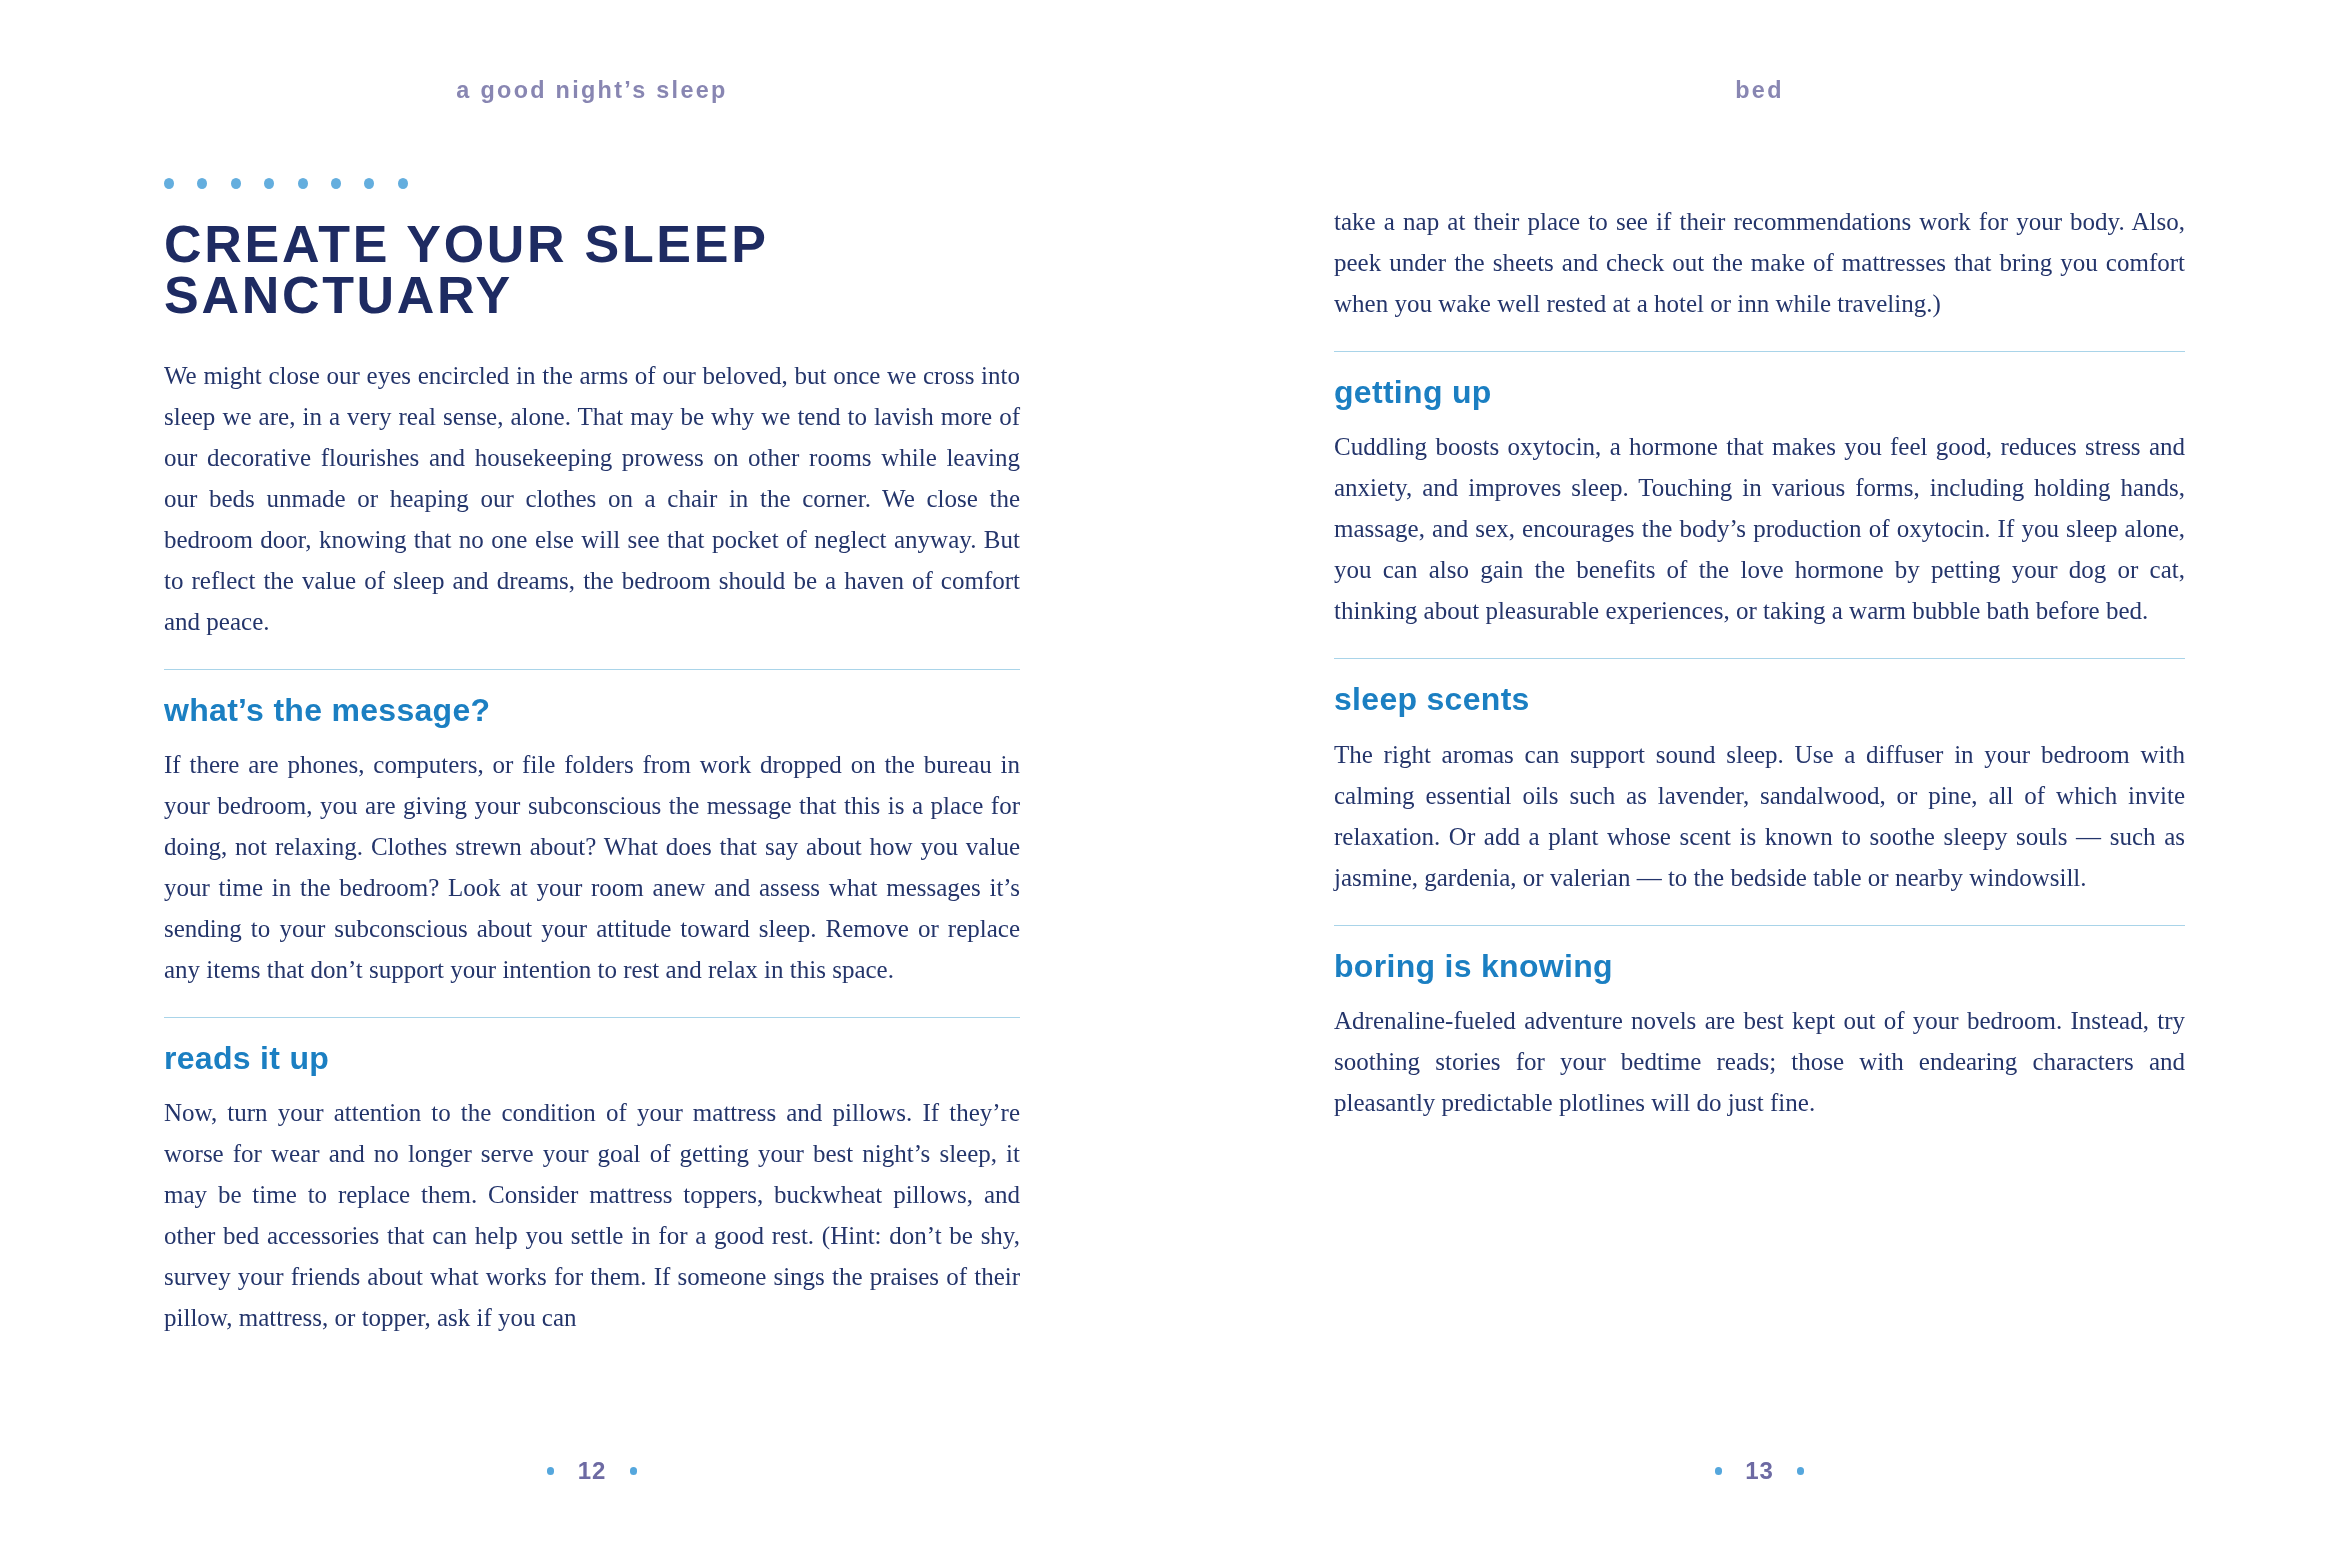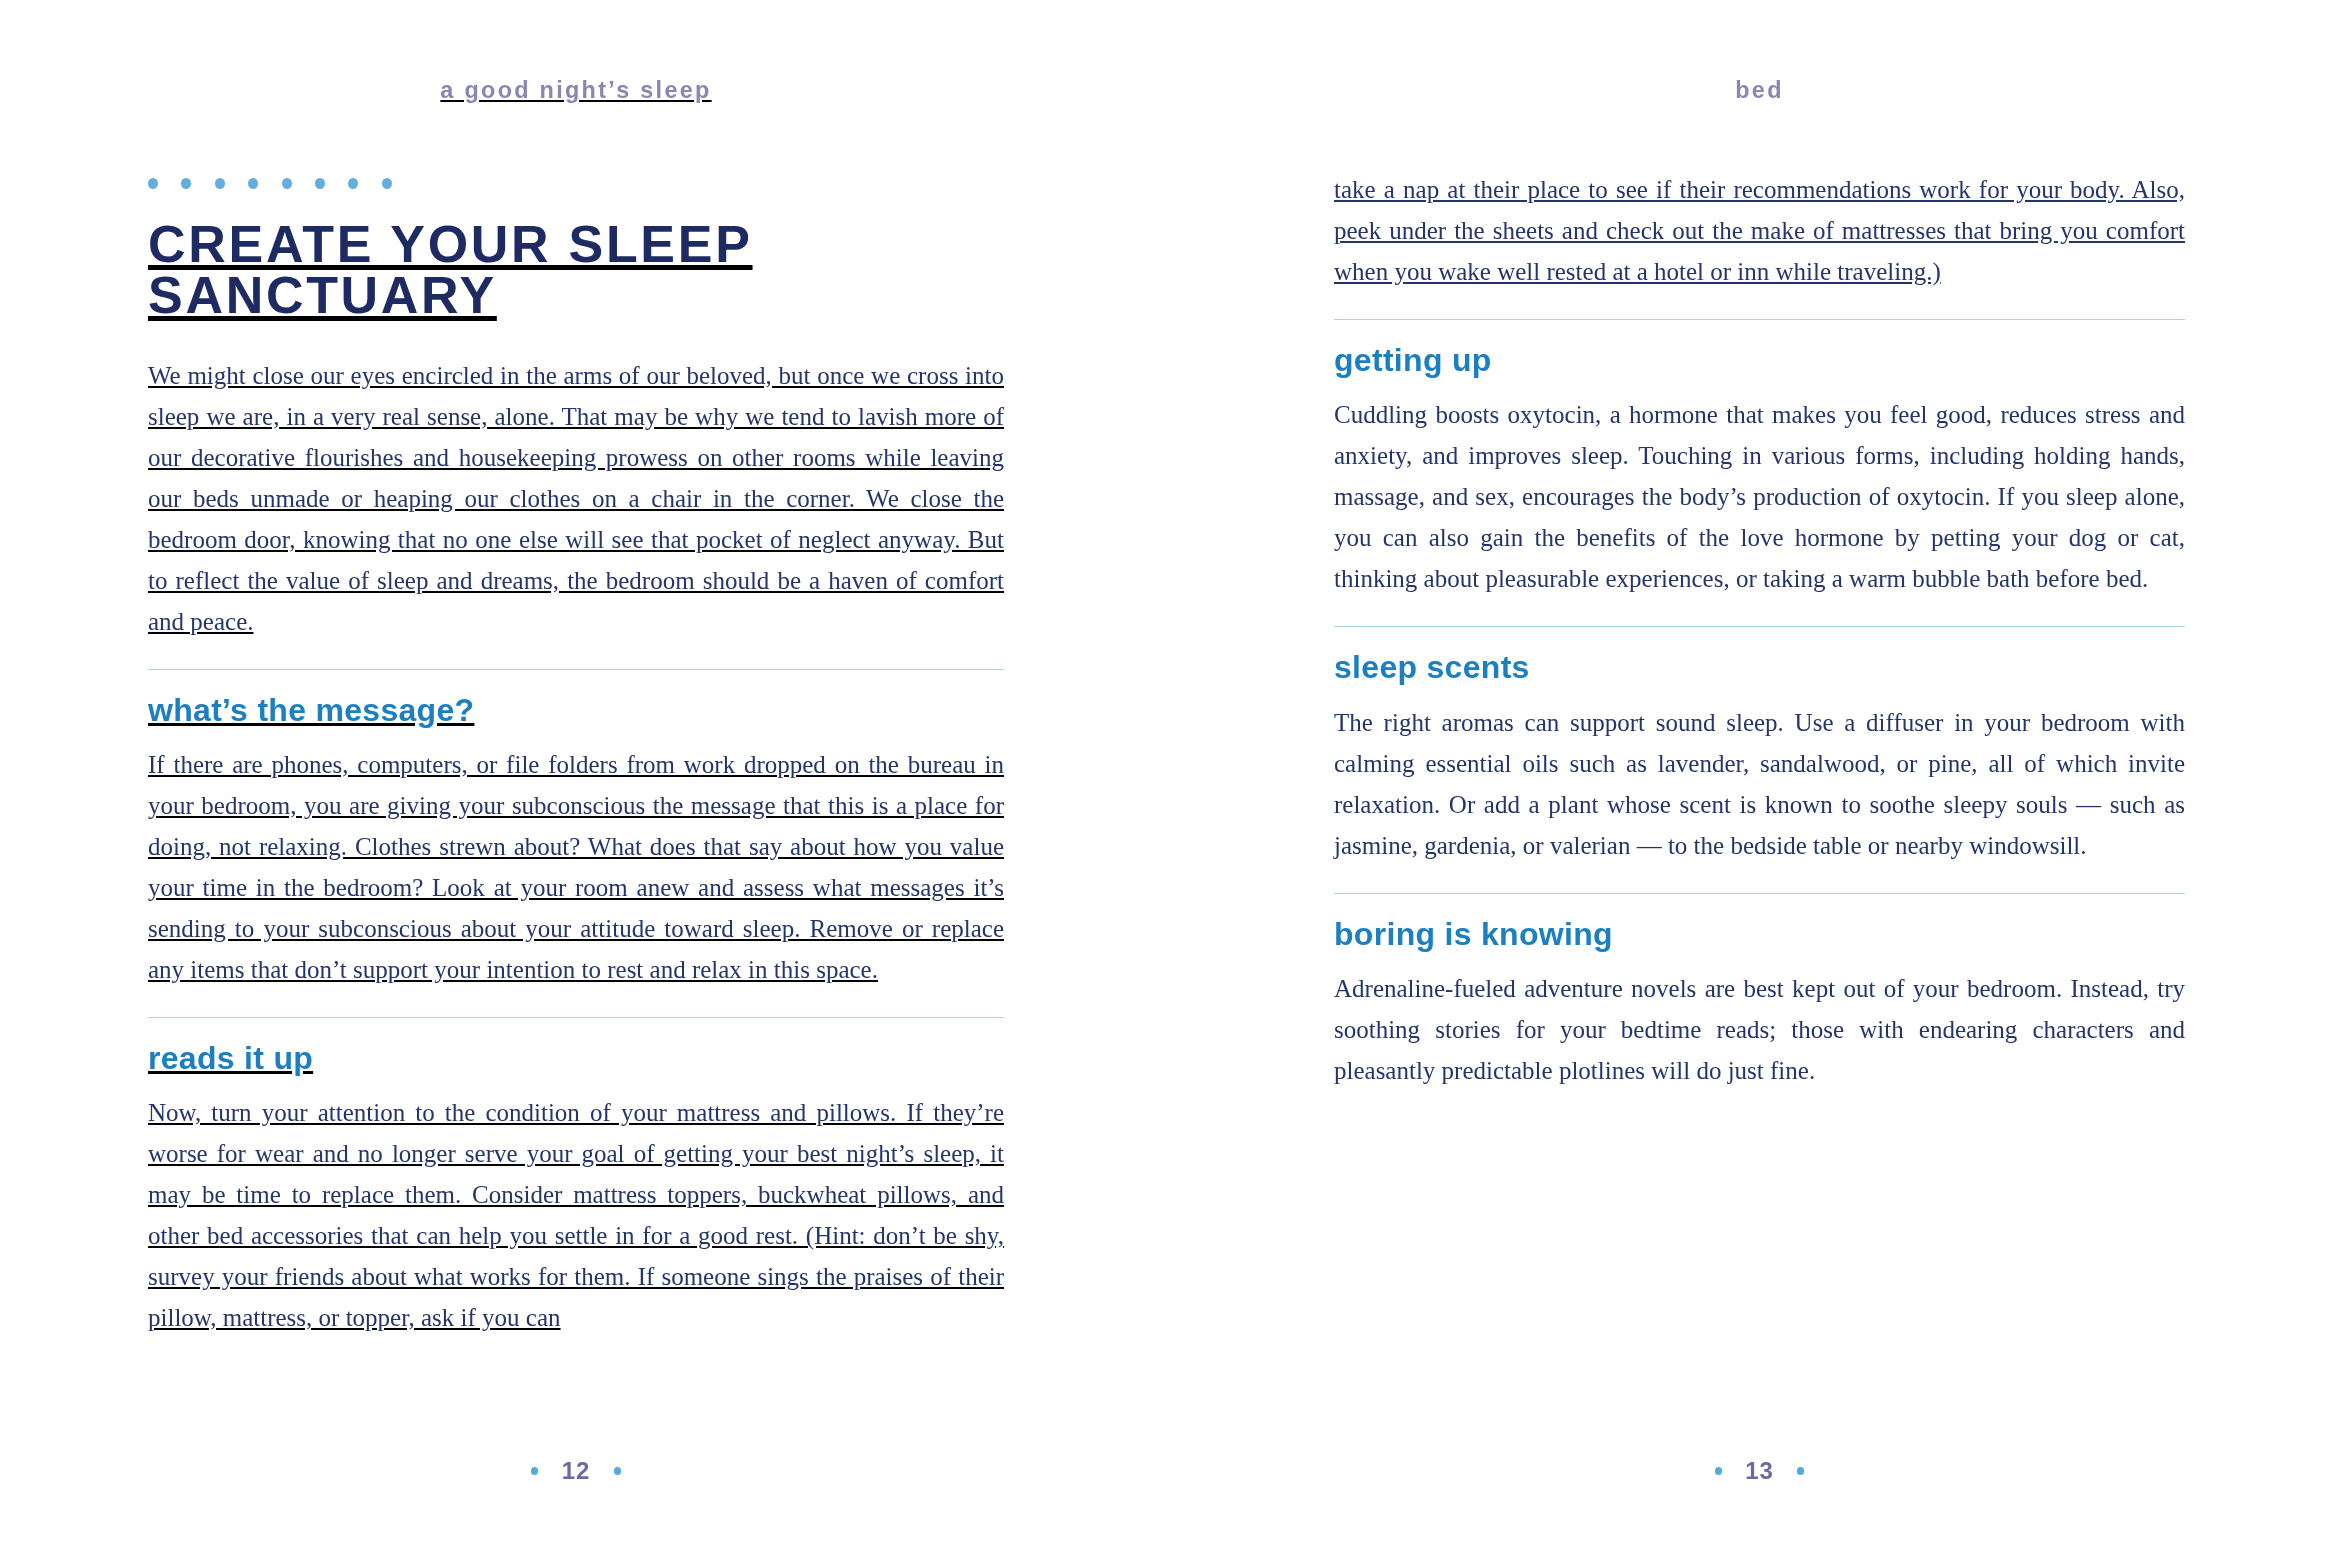--- a/index.html
+++ b/index.html
@@ -11,21 +11,21 @@
     height: 1561px;
     position: relative;
     background: #ffffff;
     overflow: hidden;
   }
   .page {
     position: absolute;
     top: 77px;
     height: 1406px;
   }
-  .page-left  { left: 148px;  width: 856px; text-decoration: underline; }
+  .page-left  { left: 164px;  width: 856px; }
   .page-right { left: 1334px; width: 851px; }
 
   .running-head {
     height: 27px;
     text-align: center;
     font-family: "Liberation Sans", sans-serif;
     font-size: 23.4px;
     font-weight: bold;
     letter-spacing: 2.3px;
     color: #8886b2;
@@ -61,21 +61,21 @@
     margin: 0;
     font-family: "Liberation Serif", serif;
     font-size: 25px;
     line-height: 41px;
     color: #24356b;
     text-align: justify;
     -webkit-hyphens: auto;
     hyphens: auto;
   }
   .intro { margin-top: 34px; }
-  .continuation { margin-top: 65px; text-decoration: underline; }
+  .continuation { margin-top: 97px; }
 
   .section { margin-top: 27px; }
   .rule {
     border-top: 1.8px solid #a9d4e9;
     height: 0;
   }
   .section h2 {
     margin: 20px 0 0 0;
     font-family: "Liberation Sans", sans-serif;
     font-size: 32px;

